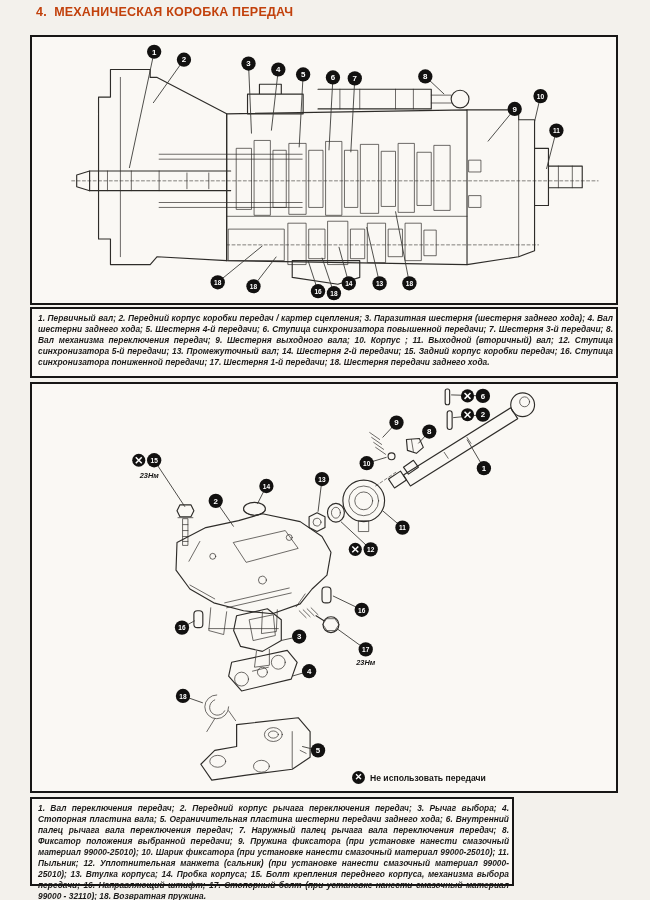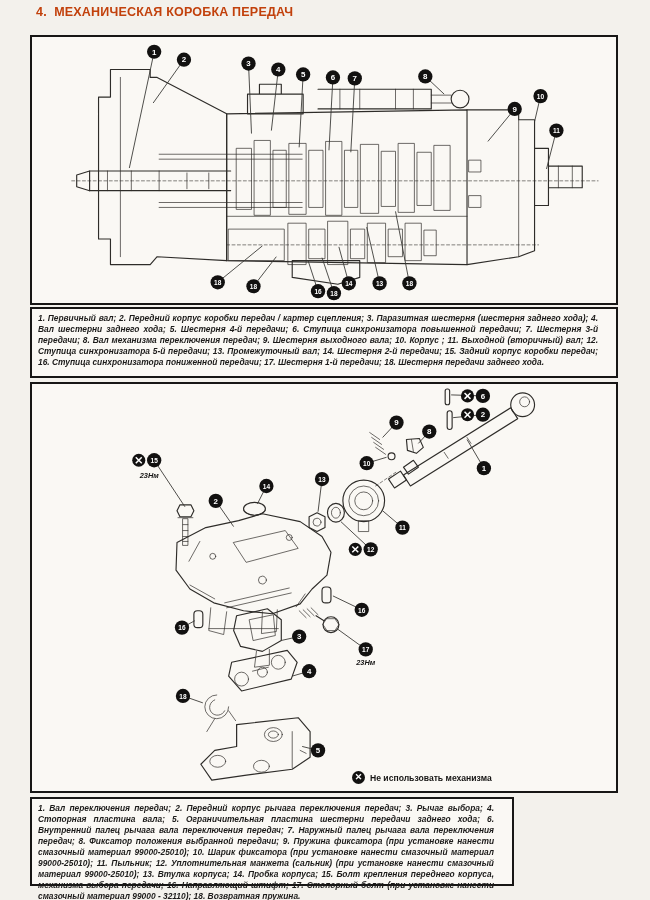--- a/index.html
+++ b/index.html
@@ -6,21 +6,21 @@
   .page{position:relative;width:650px;height:900px;background:#f3f1ec;overflow:hidden;
         font-family:"Liberation Sans",sans-serif;color:#111;}
   .page-title{position:absolute;left:36px;top:5px;font-weight:bold;font-size:12.5px;
         letter-spacing:.2px;color:#c2410c;white-space:pre;}
   .box{position:absolute;border:2px solid #171615;background:#faf8f4;box-sizing:border-box;}
   #box1{left:30px;top:35px;width:588px;height:270px;}
   #cap1{left:30px;top:307px;width:588px;height:71px;}
   #box2{left:30px;top:382px;width:588px;height:411px;}
   #cap2{left:30px;top:797px;width:484px;height:89px;}
   .box svg{position:absolute;left:0;top:0;width:100%;height:100%;}
-  .caption{margin:0;padding:4px 18px 0 6px;font:italic 700 8.4px/11px "Liberation Sans",sans-serif;
+  .caption{margin:0;padding:4px 3px 0 6px;font:italic 700 8.4px/11px "Liberation Sans",sans-serif;
         color:#1c1b1a;text-align:justify;}
   .caption b{font-style:italic;}
   
   .art{stroke:#2e2c29;fill:none;stroke-width:1.15;stroke-linejoin:round;stroke-linecap:round;}
   .thin{stroke-width:.7;}
   .dash{stroke-dasharray:3,2.4;stroke-width:.6;}
   
   .leader{stroke:#3a3936;stroke-width:.9;fill:none;}
   .co{fill:#121110;stroke:none;}
   .ct{fill:#fff;stroke:none;font:700 8px "Liberation Sans",sans-serif;text-anchor:middle;}
@@ -308,21 +308,21 @@
           <line x1="182" y1="697" x2="202" y2="704" class="leader"></line>
           <circle cx="182" cy="697" r="7.2" class="co"></circle>
           <text x="182" y="699.8" class="ct" style="font-size:6.6px">18</text>
           <line x1="318" y1="752" x2="302" y2="748" class="leader"></line>
           <circle cx="318" cy="752" r="7.2" class="co"></circle>
           <text x="318" y="754.8" class="ct">5</text>
         </g>
     </svg>
     <div class="reuse-note">
       <span class="xbadge">✕</span>
-      <span>Не использовать механизма</span>
+      <span>Не использовать передачи</span>
     </div>
   </div>
 
   <div class="box" id="cap2">
     <p class="caption" id="cap2p"><span><b>1. </b>Вал переключения передач; </span><span><b>2. </b>Передний корпус рычага переключения передач; </span><span><b>3. </b>Рычаг выбора; </span><span><b>4. </b>Стопорная пластина вала; </span><span><b>5. </b>Ограничительная пластина шестерни передачи заднего хода; </span><span><b>6. </b>Внутренний палец рычага вала переключения передач; </span><span><b>7. </b>Наружный палец рычага вала переключения передач; </span><span><b>8. </b>Фиксатор положения выбранной передачи; </span><span><b>9. </b>Пружина фиксатора (при установке нанести смазочный материал 99000-25010); </span><span><b>10. </b>Шарик фиксатора (при установке нанести смазочный материал 99000-25010); </span><span><b>11. </b>Пыльник; </span><span><b>12. </b>Уплотнительная манжета (сальник) (при установке нанести смазочный материал 99000-25010); </span><span><b>13. </b>Втулка корпуса; </span><span><b>14. </b>Пробка корпуса; </span><span><b>15. </b>Болт крепления переднего корпуса, механизма выбора передачи; </span><span><b>16. </b>Направляющий штифт; </span><span><b>17. </b>Стопорный болт (при установке нанести смазочный материал 99000 - 32110); </span><span><b>18. </b>Возвратная пружина.</span></p>
   </div>
 
 </div>
 
 </body></html>

